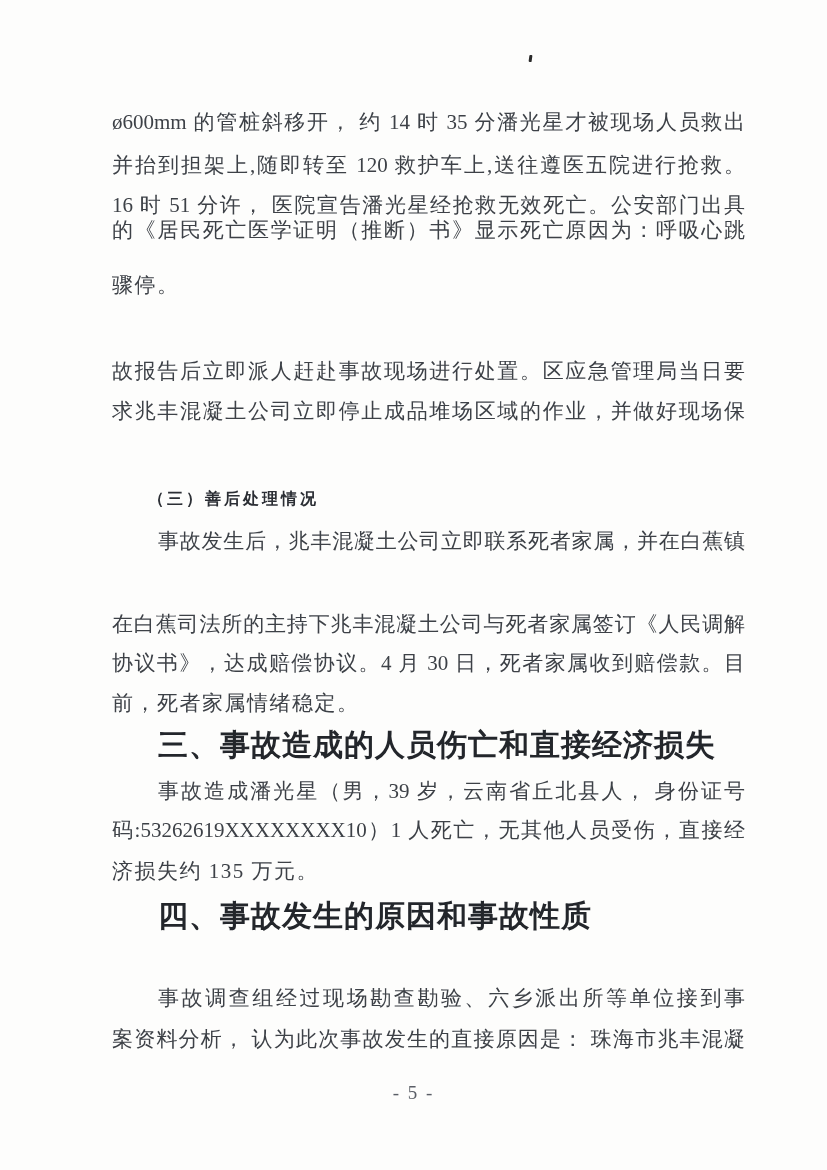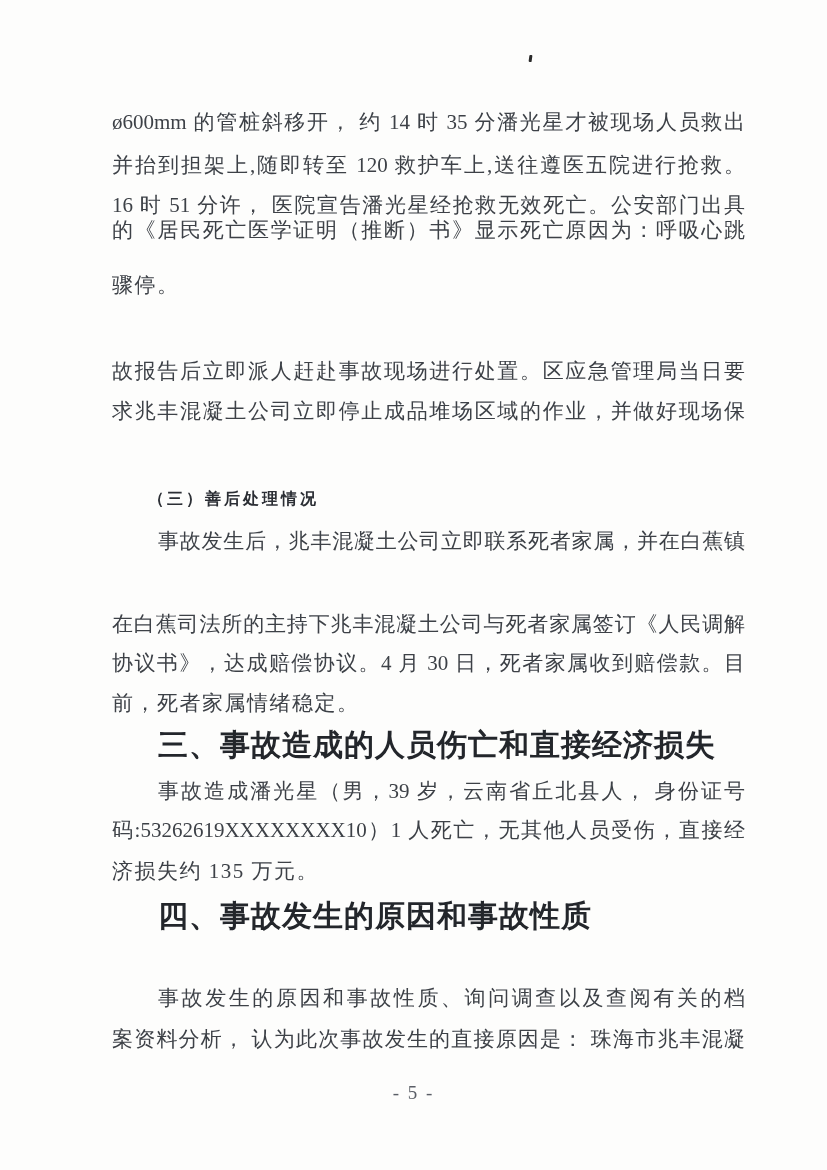--- a/index.html
+++ b/index.html
@@ -91,18 +91,18 @@
   <div class="line plainline" style="top:688px">前，死者家属情绪稳定。</div>
 
   <div class="line heading-hei" style="top:730px">三、事故造成的人员伤亡和直接经济损失</div>
 
   <div class="line fill indent" style="top:776px">事故造成潘光星（男，39 岁，云南省丘北县人， 身份证号</div>
   <div class="line fill" style="top:815px">码:53262619XXXXXXXX10）1 人死亡，无其他人员受伤，直接经</div>
   <div class="line plainline" style="top:856px">济损失约 135 万元。</div>
 
   <div class="line heading-hei" style="top:901px">四、事故发生的原因和事故性质</div>
 
-  <div class="line fill indent" style="top:983px">事故发生的原因和事故性质、询问调查以及查阅有关的档</div>
+  <div class="line fill indent" style="top:983px">事故调查组经过现场勘查勘验、六乡派出所等单位接到事</div>
   <div class="line fill" style="top:1024px">案资料分析， 认为此次事故发生的直接原因是： 珠海市兆丰混凝</div>
 
   <div class="footer">- 5 -</div>
 
 </div>
 
 </body></html>

